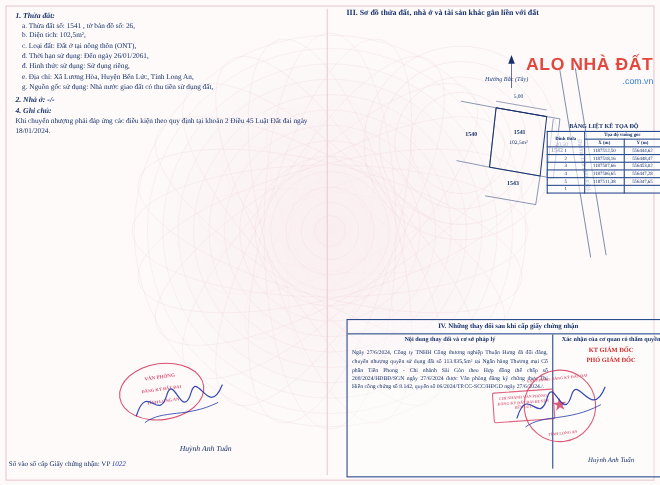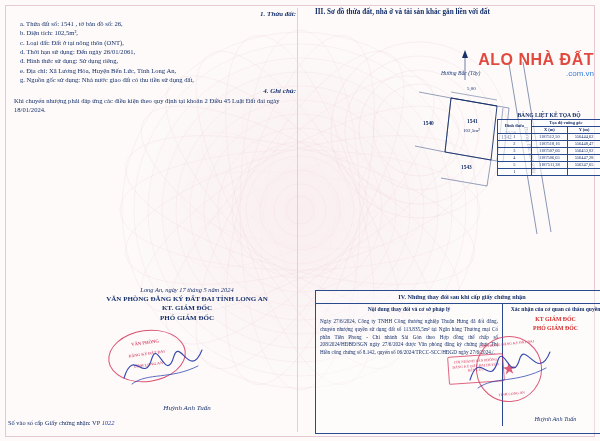--- a/index.html
+++ b/index.html
@@ -56,21 +56,20 @@
     color: #15306b;
     line-height: 1.25;
     margin: 0 0 2px 0;
   }
   .sub-title {
     font-size: 7px;
     font-weight: bold;
     font-style: italic;
     color: #15306b;
     margin: 2px 0 1px 6px;
-    text-align: right;
   }
   .line {
     font-size: 6.6px;
     color: #15306b;
     line-height: 1.42;
     margin-left: 12px;
   }
   .para {
     font-size: 6.6px;
     color: #15306b;
@@ -399,30 +398,25 @@
   <div class="col-left">
     <div class="sub-title">1. Thửa đất:</div>
     <div class="line">a. Thửa đất số: 1541      , tờ bản đồ số: 26,</div>
     <div class="line">b. Diện tích: 102,5m²,</div>
     <div class="line">c. Loại đất: Đất ở tại nông thôn (ONT),</div>
     <div class="line">d. Thời hạn sử dụng: Đến ngày 26/01/2061,</div>
     <div class="line">đ. Hình thức sử dụng: Sử dụng riêng,</div>
     <div class="line">e. Địa chỉ: Xã Lương Hòa, Huyện Bến Lức, Tỉnh Long An,</div>
     <div class="line">g. Nguồn gốc sử dụng: Nhà nước giao đất có thu tiền sử dụng đất,</div>
 
+    <div class="sub-title">2. Nhà ở: -/-</div>
     <div class="sub-title">4. Ghi chú:</div>
     <div class="para">Khi chuyển nhượng phải đáp ứng các điều kiện theo quy định tại khoản 2 Điều 45 Luật Đất đai ngày 18/01/2024.</div>
   </div>
 
-  <div class="sig-block">
-    <div class="sig-date">Long An, ngày 17 tháng 5 năm 2024</div>
-    <div class="sig-org">VĂN PHÒNG ĐĂNG KÝ ĐẤT ĐAI TỈNH LONG AN</div>
-    <div class="sig-role">KT. GIÁM ĐỐC</div>
-    <div class="sig-role">PHÓ GIÁM ĐỐC</div>
-  </div>
 
   <div class="stamp-oval">
     <div class="st-txt st1">VĂN PHÒNG</div>
     <div class="st-txt st2">ĐĂNG KÝ ĐẤT ĐAI</div>
     <div class="st-txt st3">TỈNH LONG AN</div>
   </div>
 
   <svg class="scribble" style="left:118px; top:336px; width:90px; height:56px;" viewBox="0 0 90 56" xmlns="http://www.w3.org/2000/svg">
     <path d="M6,42 C16,10 26,50 34,22 C40,4 48,48 56,20 C62,2 72,44 84,14" stroke="#2036a8" stroke-width="1.1" fill="none" stroke-linecap="round"></path>
     <path d="M14,48 C30,36 52,44 80,30" stroke="#2036a8" stroke-width="0.8" fill="none" stroke-linecap="round"></path>

